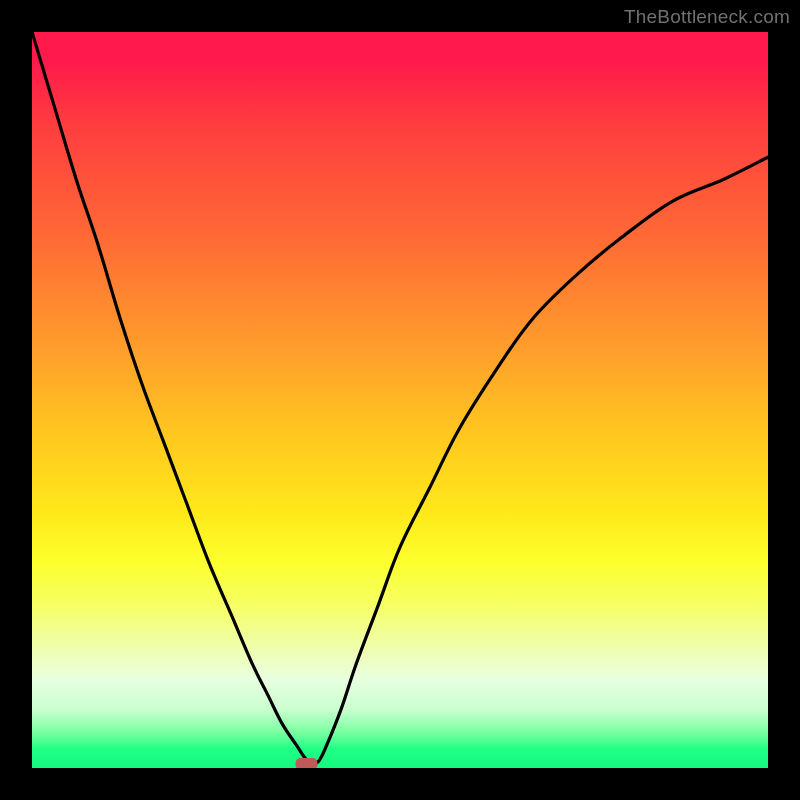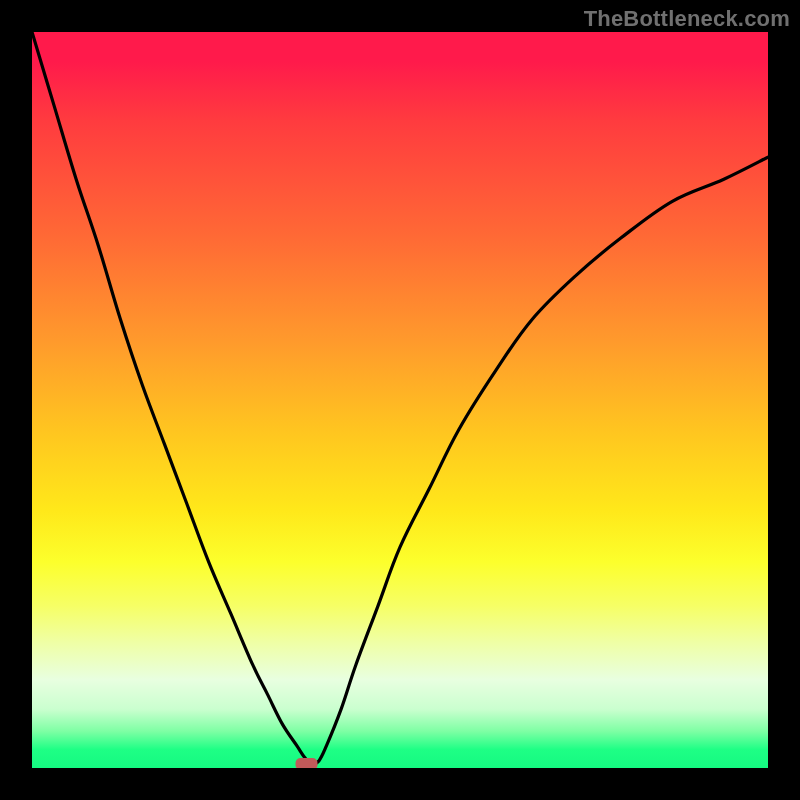--- a/index.html
+++ b/index.html
@@ -42,22 +42,22 @@
       #7effa4 95%,
       #1eff85 97.5%,
       #15f981 100%
     );
   }
   .watermark {
     position: absolute;
     top: 6px;
     right: 10px;
     color: #707070;
-    font-size: 22px;
-    font-weight: 700;
+    font-size: 19px;
+    font-weight: 400;
     letter-spacing: 0.2px;
   }
   svg.curve {
     position: absolute;
     top: 0;
     left: 0;
     width: 736px;
     height: 736px;
   }
 </style>

